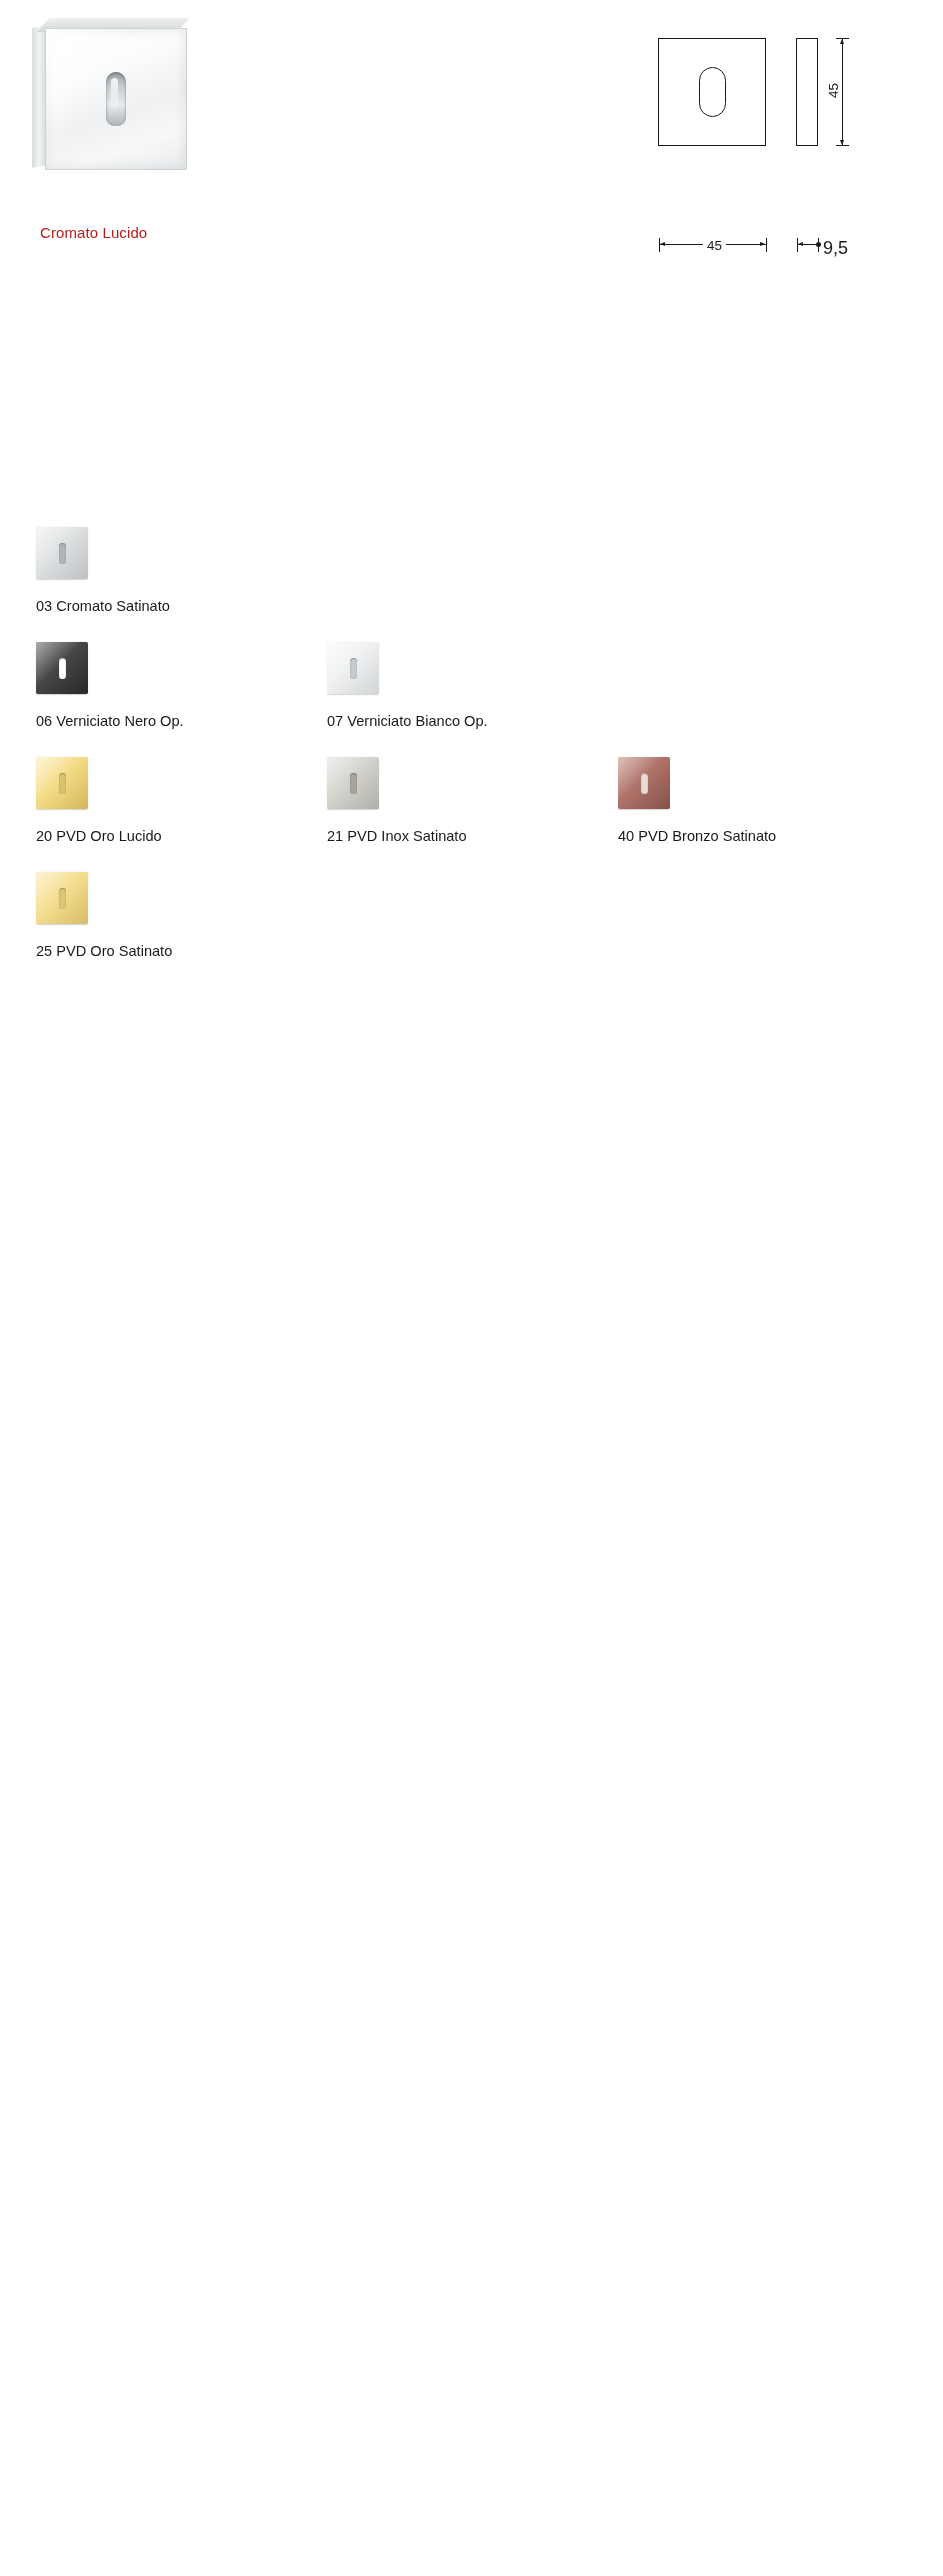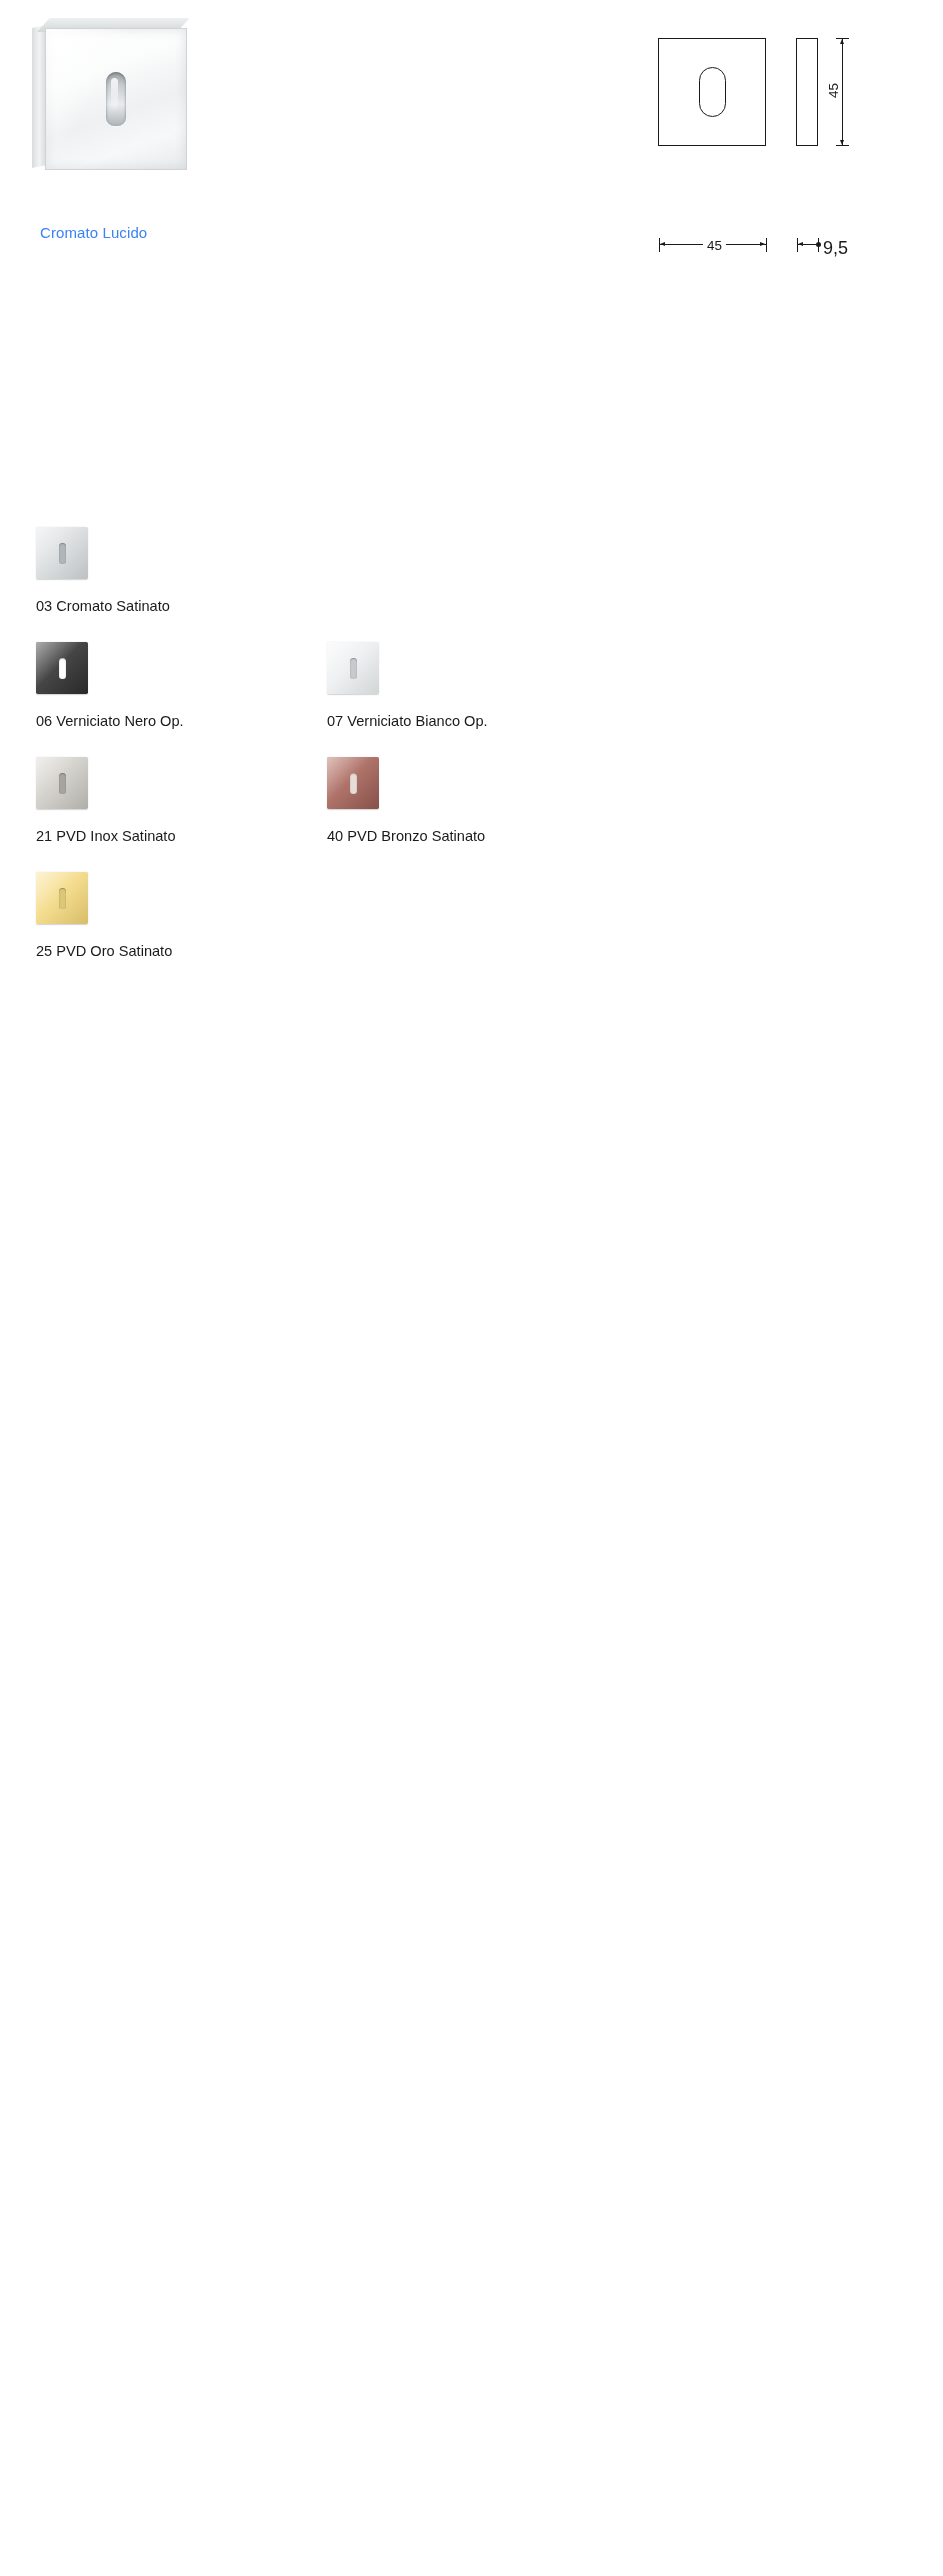--- a/index.html
+++ b/index.html
@@ -92,21 +92,21 @@
     height: 33px;
     border-radius: 4.7px;
     background: linear-gradient(180deg, rgba(255,255,255,0.85), rgba(255,255,255,0.1));
   }
 
   .hero-caption {
     position: absolute;
     left: 40px;
     top: 224px;
     font-size: 15px;
-    color: #3b82f6;
+    color: #b91c1c;
     letter-spacing: 0.1px;
     white-space: nowrap;
   }
 
   
   .tech {
     position: absolute;
     left: 658px;
     top: 32px;
     width: 245px;
@@ -423,20 +423,27 @@
         <div class="swatch-hole" style="background: rgb(198, 202, 205); box-shadow: rgba(0, 0, 0, 0.45) 0px 0.6px 1.2px inset;"></div>
       </div>
       <div class="finish-label">07 Verniciato Bianco Op.</div>
     </div>
     <div class="finish-cell empty"></div>
   </div>
 
   <div class="finish-row">
     <div class="finish-cell">
       <div class="swatch-wrap">
+        <div class="swatch" style="background: linear-gradient(135deg, rgb(251, 233, 166) 0%, rgb(243, 217, 127) 45%, rgb(226, 194, 95) 100%);"></div>
+        <div class="swatch-hole" style="background: rgb(216, 194, 113); box-shadow: rgba(0, 0, 0, 0.45) 0px 0.6px 1.2px inset;"></div>
+      </div>
+      <div class="finish-label">20 PVD Oro Lucido</div>
+    </div>
+    <div class="finish-cell">
+      <div class="swatch-wrap">
         <div class="swatch" style="background: linear-gradient(135deg, rgb(222, 220, 214) 0%, rgb(207, 206, 200) 50%, rgb(187, 185, 178) 100%);"></div>
         <div class="swatch-hole" style="background: rgb(166, 164, 157); box-shadow: rgba(0, 0, 0, 0.45) 0px 0.6px 1.2px inset;"></div>
       </div>
       <div class="finish-label">21 PVD Inox Satinato</div>
     </div>
     <div class="finish-cell">
       <div class="swatch-wrap">
         <div class="swatch" style="background: linear-gradient(135deg, rgb(184, 119, 108) 0%, rgb(168, 105, 95) 50%, rgb(142, 86, 78) 100%);"></div>
         <div class="swatch-hole" style="background: rgb(232, 220, 214); box-shadow: rgba(0, 0, 0, 0.45) 0px 0.6px 1.2px inset;"></div>
       </div>

